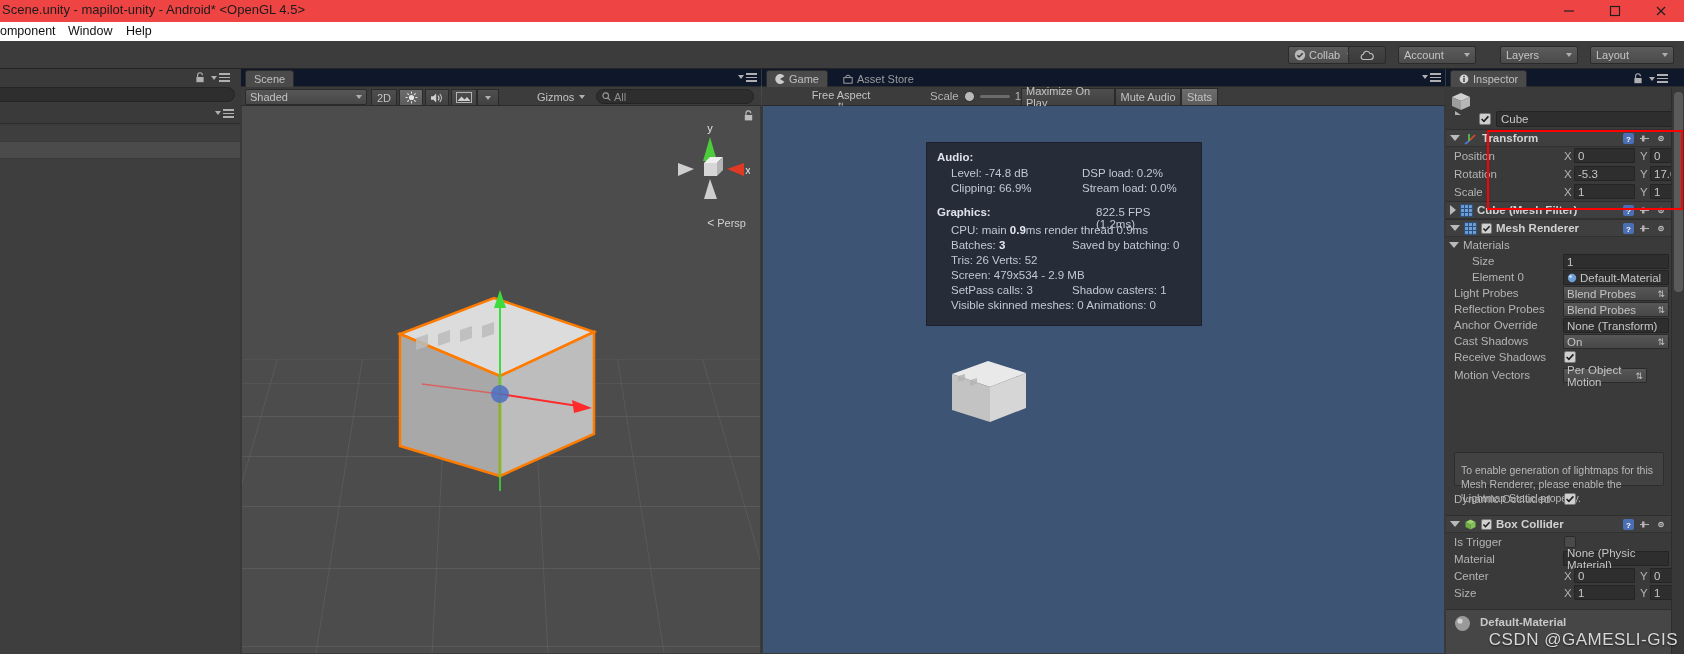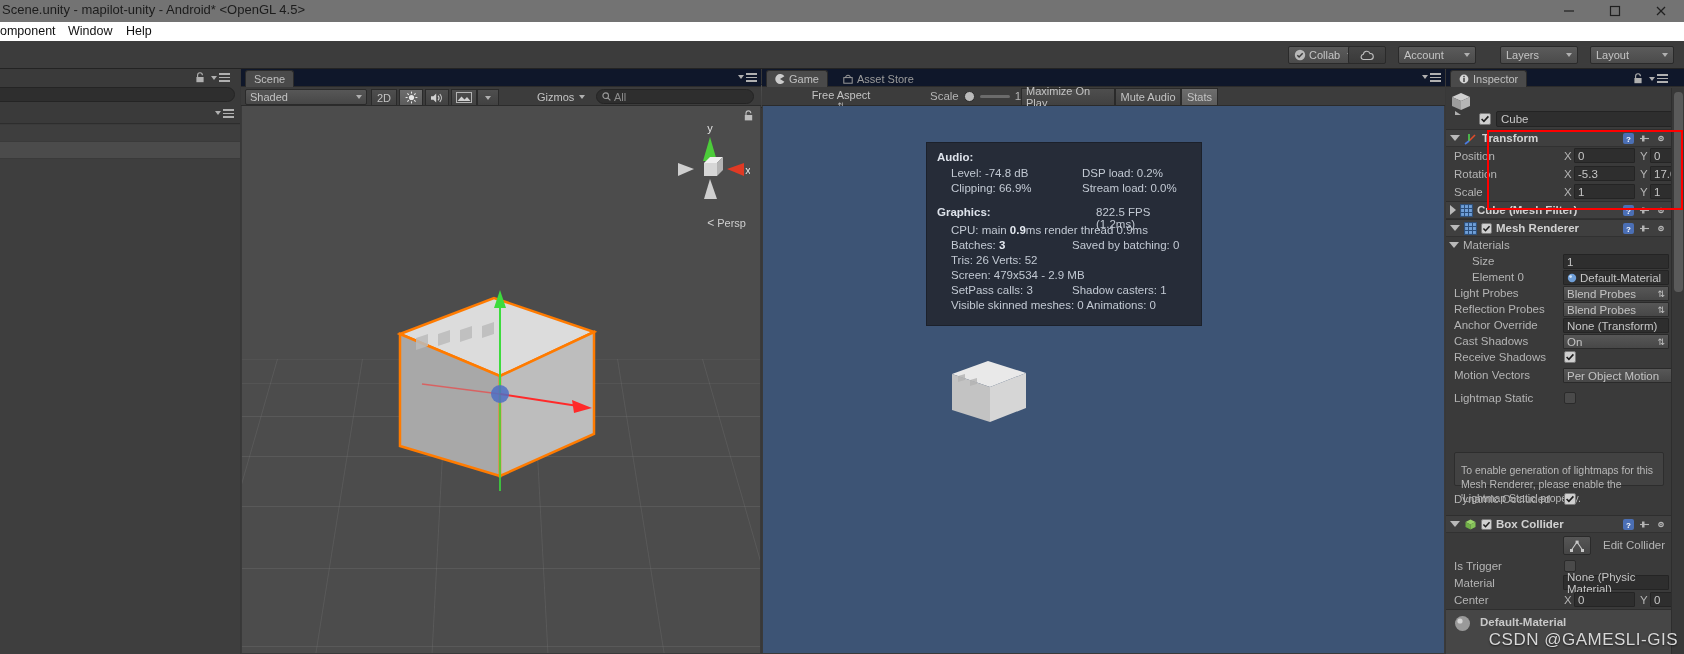--- a/index.html
+++ b/index.html
@@ -8,21 +8,21 @@
     background:#383838;
     font-family:"Liberation Sans", sans-serif;
     font-size:12px;
     color:#b6b6b6;
     position:relative;
   }
 
   
   .titlebar{
     position:absolute; left:0; top:0; width:1684px; height:22px;
-    background:#737373; color:#1a1a1a;
+    background:#ef4444; color:#1a1a1a;
   }
   .titlebar .ttl{
     position:absolute; left:2px; top:2px; font-size:13px;
     font-family:"Liberation Sans", sans-serif; color:#1c1c1c;
     white-space:nowrap;
   }
   .wbtns{ position:absolute; right:0; top:0; height:22px; display:flex; }
   .wbtn{ width:46px; height:22px; display:flex; align-items:center; justify-content:center;
          color:#202020; font-size:14px; }
   .wbtn svg{ display:block; }
@@ -803,28 +803,24 @@
     <div class="prow" style="height:16px;">
       <span class="pname">Receive Shadows</span>
       <span class="cbox" style="position:absolute;left:118px;">
         <svg width="10" height="10" viewBox="0 0 10 10">
             <path d="M1.6 5 L3.9 7.4 L8.4 2.4" stroke="#1e1e1e" stroke-width="1.6" fill="none"></path>
           </svg>
       </span>
     </div>
     <div class="prow" style="height:20px;">
       <span class="pname">Motion Vectors</span>
-      <span class="fld drop" style="left:117px;top:3px;width:122px;justify-content:space-between;padding-right:3px;">
+      <span class="fld drop" style="left:117px;top:3px;width:84px;justify-content:space-between;padding-right:3px;">
         <span>Per Object Motion</span>
           <span style="font-size:9px;">⇅</span>
       </span>
-    </div>
-    <div class="prow" style="height:26px;">
-      <span class="pname">Lightmap Static</span>
-      <span class="cbox off" style="position:absolute;left:118px;"></span>
     </div>
     <div class="helpbox" style="left:8px;top:233px;width:210px;height:34px;flex-direction:column;">
       <svg width="16" height="16" viewBox="0 0 16 16">
           <circle cx="8" cy="8" r="7" fill="#e2e2e2"></circle>
           <rect x="7.2" y="3.6" width="1.6" height="6" fill="#3a3a3a"></rect>
           <rect x="7.2" y="10.6" width="1.6" height="1.7" fill="#3a3a3a"></rect>
         </svg>
       <span>To enable generation of lightmaps for this Mesh Renderer, please enable the 'Lightmap Static' property.</span>
     </div>
     <div class="prow" style="position:absolute;left:0;top:272px;height:16px;">
@@ -860,31 +856,20 @@
             <line x1="1" y1="5.5" x2="10" y2="5.5" stroke="#b4b4b4" stroke-width="1.1"></line>
             <rect x="3" y="2.5" width="2.5" height="6" fill="#b4b4b4"></rect>
           </svg>
         <svg width="12" height="11" viewBox="0 0 12 11">
             <circle cx="6" cy="5.5" r="2.2" fill="none" stroke="#b4b4b4" stroke-width="1.2"></circle>
             <circle cx="6" cy="5.5" r="0.9" fill="#b4b4b4"></circle>
           </svg>
       </span>
     </div>
 
-    <div class="prow" style="height:24px;">
-      <span style="position:absolute;left:117px;top:3px;width:28px;height:19px;background:linear-gradient(#565656,#464646);border:1px solid #2a2a2a;border-radius:2px;display:flex;align-items:center;justify-content:center;">
-        <svg width="14" height="12" viewBox="0 0 14 12">
-          <path d="M1.5 10 L7 2 L12.5 10" fill="none" stroke="#c8c8c8" stroke-width="1.1"></path>
-          <rect x="0" y="9" width="3" height="3" fill="#c8c8c8"></rect>
-            <rect x="11" y="9" width="3" height="3" fill="#c8c8c8"></rect>
-            <rect x="5.6" y="0.6" width="3" height="3" fill="#c8c8c8"></rect>
-        </svg>
-      </span>
-      <span style="position:absolute;left:157px;">Edit Collider</span>
-    </div>
     <div class="prow" style="height:17px;">
       <span class="pname">Is Trigger</span>
       <span class="cbox off" style="position:absolute;left:118px;"></span>
     </div>
     <div class="prow" style="height:17px;">
       <span class="pname">Material</span>
       <span class="fld" style="left:117px;top:1px;width:106px;">
         <span>None (Physic Material)</span>
       </span>
       <span style="position:absolute;left:226px;font-size:9px;color:#9a9a9a;">◎</span>

